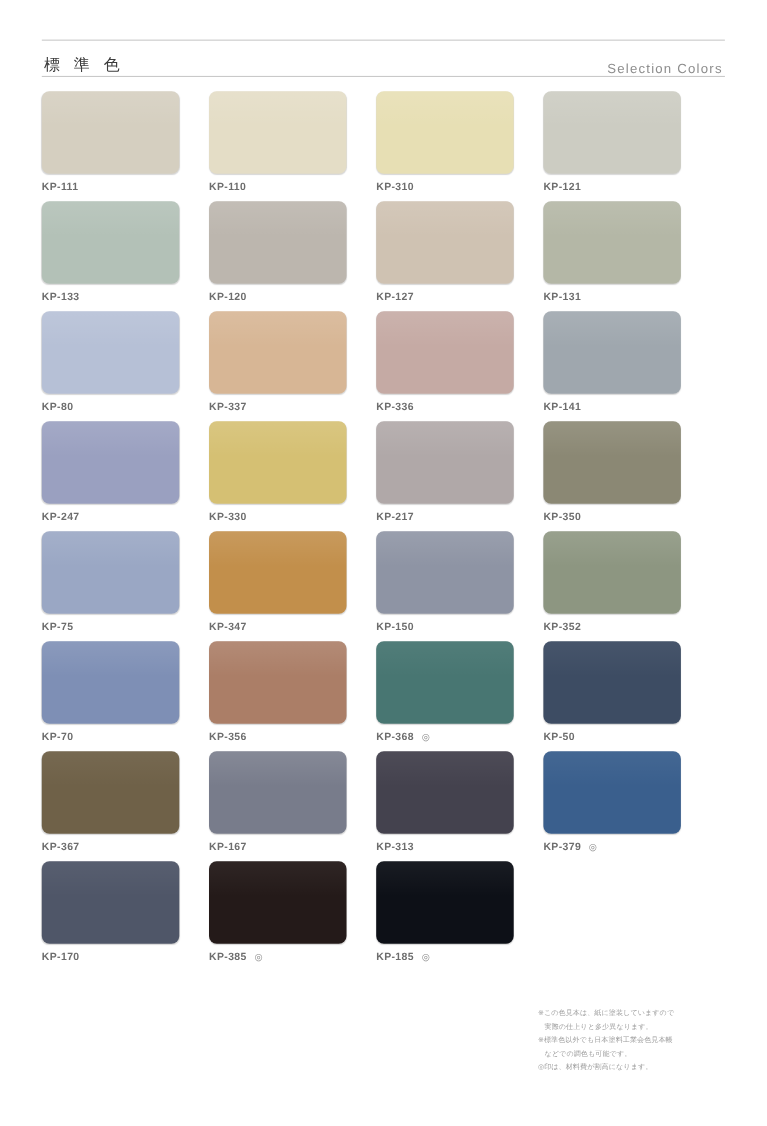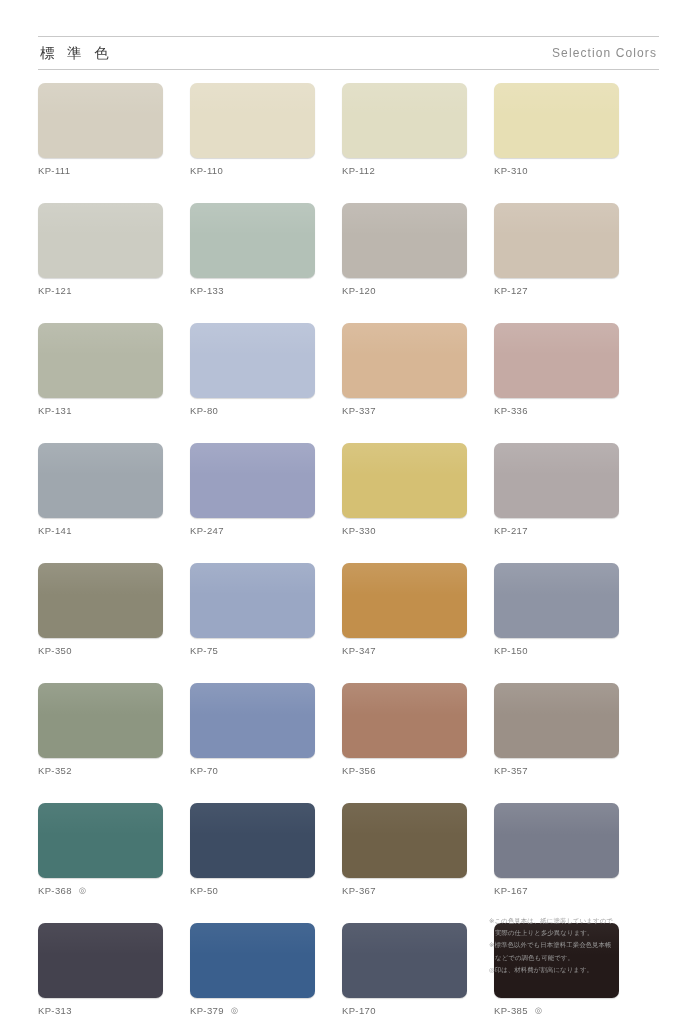--- a/index.html
+++ b/index.html
@@ -26,21 +26,21 @@
   }
 
   
   .header {
     position: relative;
     margin-top: 36px;
     height: 32px;
     border-top: 1px solid #c9c9c9;
     border-bottom: 1px solid #c9c9c9;
     display: flex;
-    align-items: center;
+    align-items: flex-end;
     justify-content: space-between;
   }
   .header-title-jp {
     font-size: 14.5px;
     letter-spacing: 4px;
     color: #3c3c3c;
     font-family: "DejaVu Sans", "Liberation Sans", sans-serif;
     font-weight: 400;
     padding-left: 2px;
   }
@@ -54,22 +54,23 @@
 
   
   .grid {
     margin-top: 13px;
     display: grid;
     grid-template-columns: repeat(4, 125px);
     column-gap: 27px;
     row-gap: 0px;
   }
   .cell {
-    height: 120px;
-    position: relative;
+    height: 100px;
+    position: relative;
+    font-weight: bold;
   }
   .chip {
     width: 125px;
     height: 75px;
     border-radius: 7px;
     box-shadow: 0 1px 1px rgba(0,0,0,0.16);
     position: relative;
     overflow: hidden;
   }
   .chip::after {
@@ -137,26 +138,20 @@
           <span>KP-111</span>
         </div>
       </div>
       <div class="cell">
         <div class="chip" style="background: rgb(228, 221, 198);"></div>
         <div class="chip-label">
           <span>KP-110</span>
         </div>
       </div>
       <div class="cell">
-        <div class="chip" style="background: rgb(224, 221, 195);"></div>
-        <div class="chip-label">
-          <span>KP-112</span>
-        </div>
-      </div>
-      <div class="cell">
         <div class="chip" style="background: rgb(231, 223, 180);"></div>
         <div class="chip-label">
           <span>KP-310</span>
         </div>
       </div>
       <div class="cell">
         <div class="chip" style="background: rgb(204, 204, 194);"></div>
         <div class="chip-label">
           <span>KP-121</span>
         </div>
@@ -260,26 +255,20 @@
       <div class="cell">
         <div class="chip" style="background: rgb(126, 143, 181);"></div>
         <div class="chip-label">
           <span>KP-70</span>
         </div>
       </div>
       <div class="cell">
         <div class="chip" style="background: rgb(171, 126, 103);"></div>
         <div class="chip-label">
           <span>KP-356</span>
-        </div>
-      </div>
-      <div class="cell">
-        <div class="chip" style="background: rgb(155, 144, 135);"></div>
-        <div class="chip-label">
-          <span>KP-357</span>
         </div>
       </div>
       <div class="cell">
         <div class="chip chip-dark" style="background: rgb(72, 118, 114);"></div>
         <div class="chip-label">
           <span>KP-368</span>
           <span class="chip-mark">◎</span>
         </div>
       </div>
       <div class="cell">

